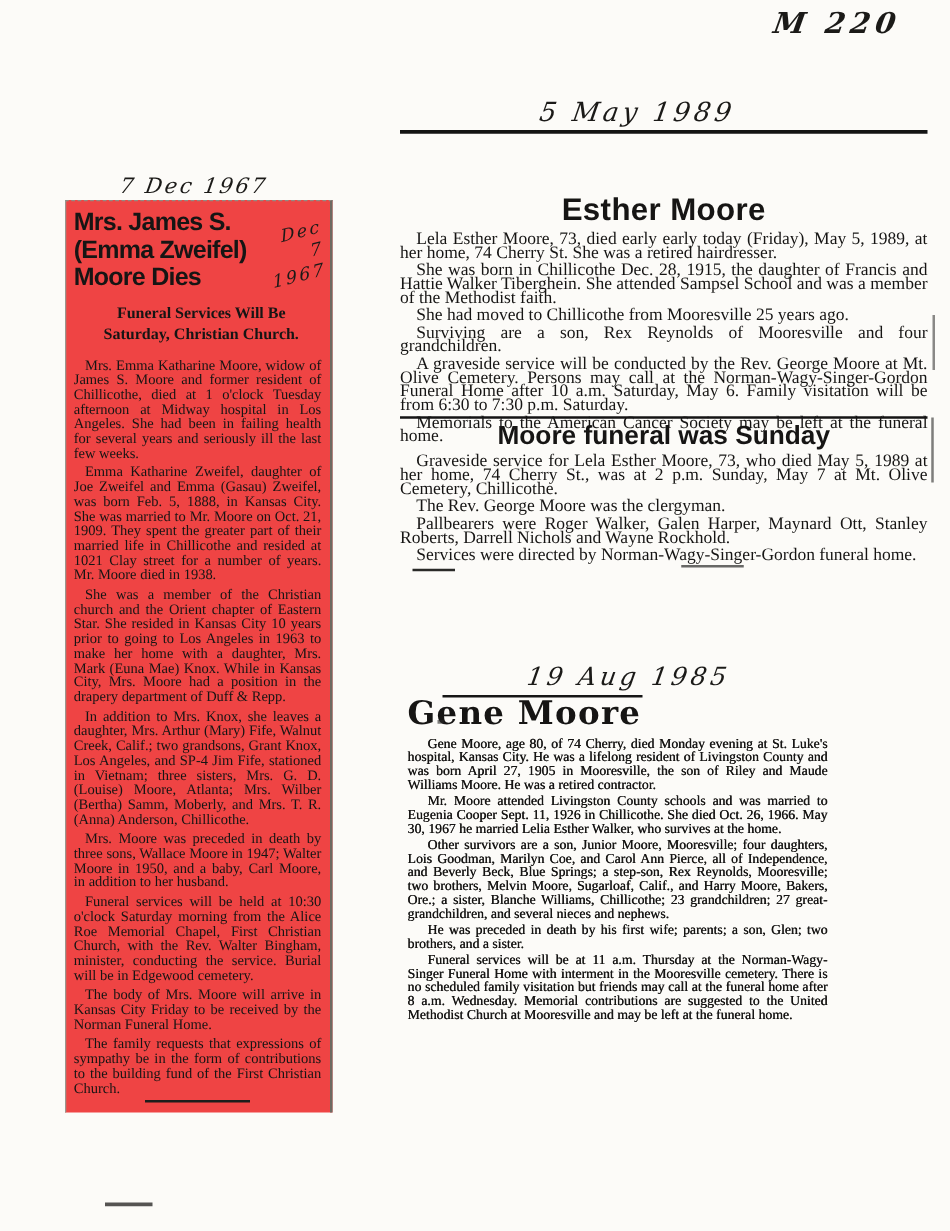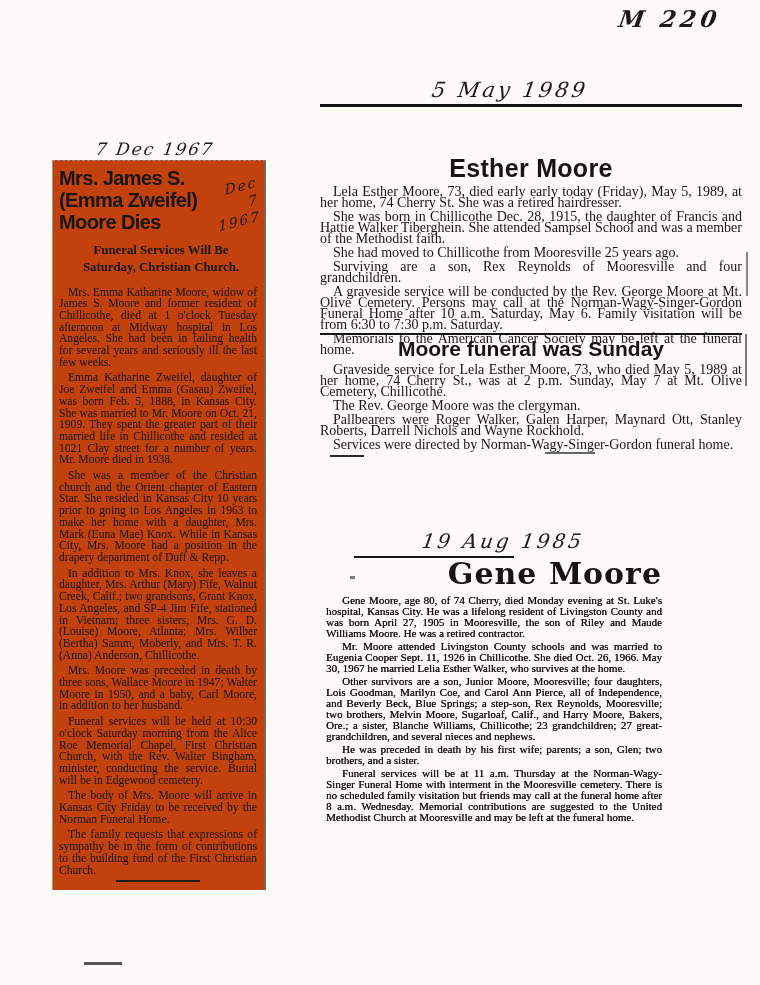--- a/index.html
+++ b/index.html
@@ -31,21 +31,21 @@
   .rule.thin { height:2px; }
   .mark { position:absolute; background:#2a2a28; }
   
   .np p { margin:0 0 3px 0; text-align:justify; text-indent:13px; }
   
   .emma-clip {
     position:absolute; left:52px; top:160px; width:214px;
     border-left:1px solid #9a968e;
     border-right:2px solid #6e6a62;
     border-top:1px dashed #8f8b83;
-    background:#c2410c;
+    background:#ef4444;
     padding:6px 7px 8px 6px;
     box-sizing:border-box;
   }
   .emma-headline {
     margin:0; width:168px;
     font-family:"Liberation Sans", sans-serif;
     font-weight:bold; font-size:20px; line-height:1.1;
     letter-spacing:-0.6px;
   }
   .emma-side-date {
@@ -71,23 +71,23 @@
   }
   .esther-headline { font-size:25px; letter-spacing:0.3px;margin-top:47px; }
   .rt-body { font-size:14px; line-height:11px; }
   
   .funeral-clip { position:absolute; left:320px; top:333px; width:422px; }
   .funeral-headline { font-size:21px; }
   
   .gene-clip { position:absolute; left:326px; top:556px; width:336px; }
   .gene-rule { width:160px; height:2px; background:#161616; margin-left:28px; }
   .gene-headline {
-    margin:0 0 5px 0; text-align:right;
+    margin:0 0 5px 0; text-align:left;
     font-family:"DejaVu Serif", serif; font-weight:bold;
-    font-size:30px; letter-spacing:1px; line-height:1.05;
+    font-size:26px; letter-spacing:1px; line-height:1.05;
   }
   .gene-body { font-family:Liberation Serif, serif; font-size:11px; line-height:11px; }
   .gene-body p { text-indent:16px; margin-bottom:2px; text-shadow:0.25px 0 0 currentColor; }
 </style>
 </head>
 <body>
 
 <main class="page">
 
   <div class="hand corner-mark">M 220</div>

